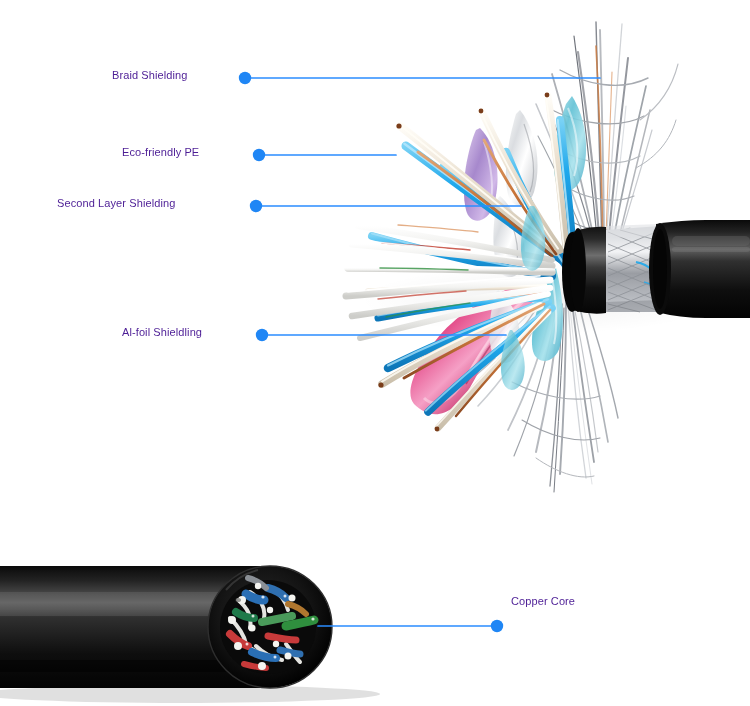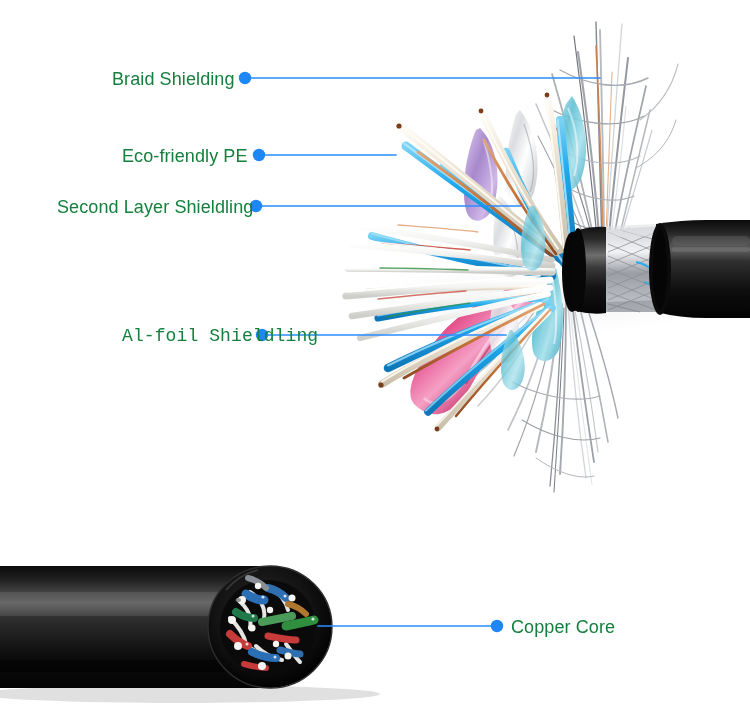--- a/index.html
+++ b/index.html
@@ -11,31 +11,31 @@
   #stage{
     position:relative;
     width:750px;
     height:706px;
     background:#ffffff;
     overflow:hidden;
   }
   .layer{position:absolute;left:0;top:0;width:750px;height:706px;}
   .callout-label{
     position:absolute;
-    color:#15803d;
-    font-size:18px;
+    color:#4c1d95;
+    font-size:11px;
     letter-spacing:0.1px;
     white-space:nowrap;
     line-height:1;
   }
   .lbl-braid{left:112px;top:70px;}
   .lbl-eco{left:122px;top:147px;}
   .lbl-second{left:57px;top:198px;}
-  .lbl-alfoil{left:122px;top:327px;font-family:Liberation Mono, monospace;}
-  .lbl-copper{left:511px;top:618px;}
+  .lbl-alfoil{left:122px;top:327px;}
+  .lbl-copper{left:511px;top:596px;}
   svg{display:block;}
   .no-sel{user-select:none;}
 </style>
 </head>
 <body>
 
 <div id="stage">
 
   <svg class="layer no-sel" viewBox="0 0 750 706" width="750" height="706">
     <defs>
@@ -412,19 +412,19 @@
       <circle cx="256" cy="206" r="6.2"></circle>
       <circle cx="262" cy="335" r="6.2"></circle>
       <circle cx="497" cy="626" r="6.2"></circle>
     </g>
   </svg>
 
   <div class="callout-label lbl-braid">Braid Shielding</div>
 
   <div class="callout-label lbl-eco">Eco-friendly PE</div>
 
-  <div class="callout-label lbl-second">Second Layer Shieldling</div>
+  <div class="callout-label lbl-second">Second Layer Shielding</div>
 
   <div class="callout-label lbl-alfoil">Al-foil Shieldling</div>
 
   <div class="callout-label lbl-copper">Copper Core</div>
 
 </div>
 
 </body></html>

